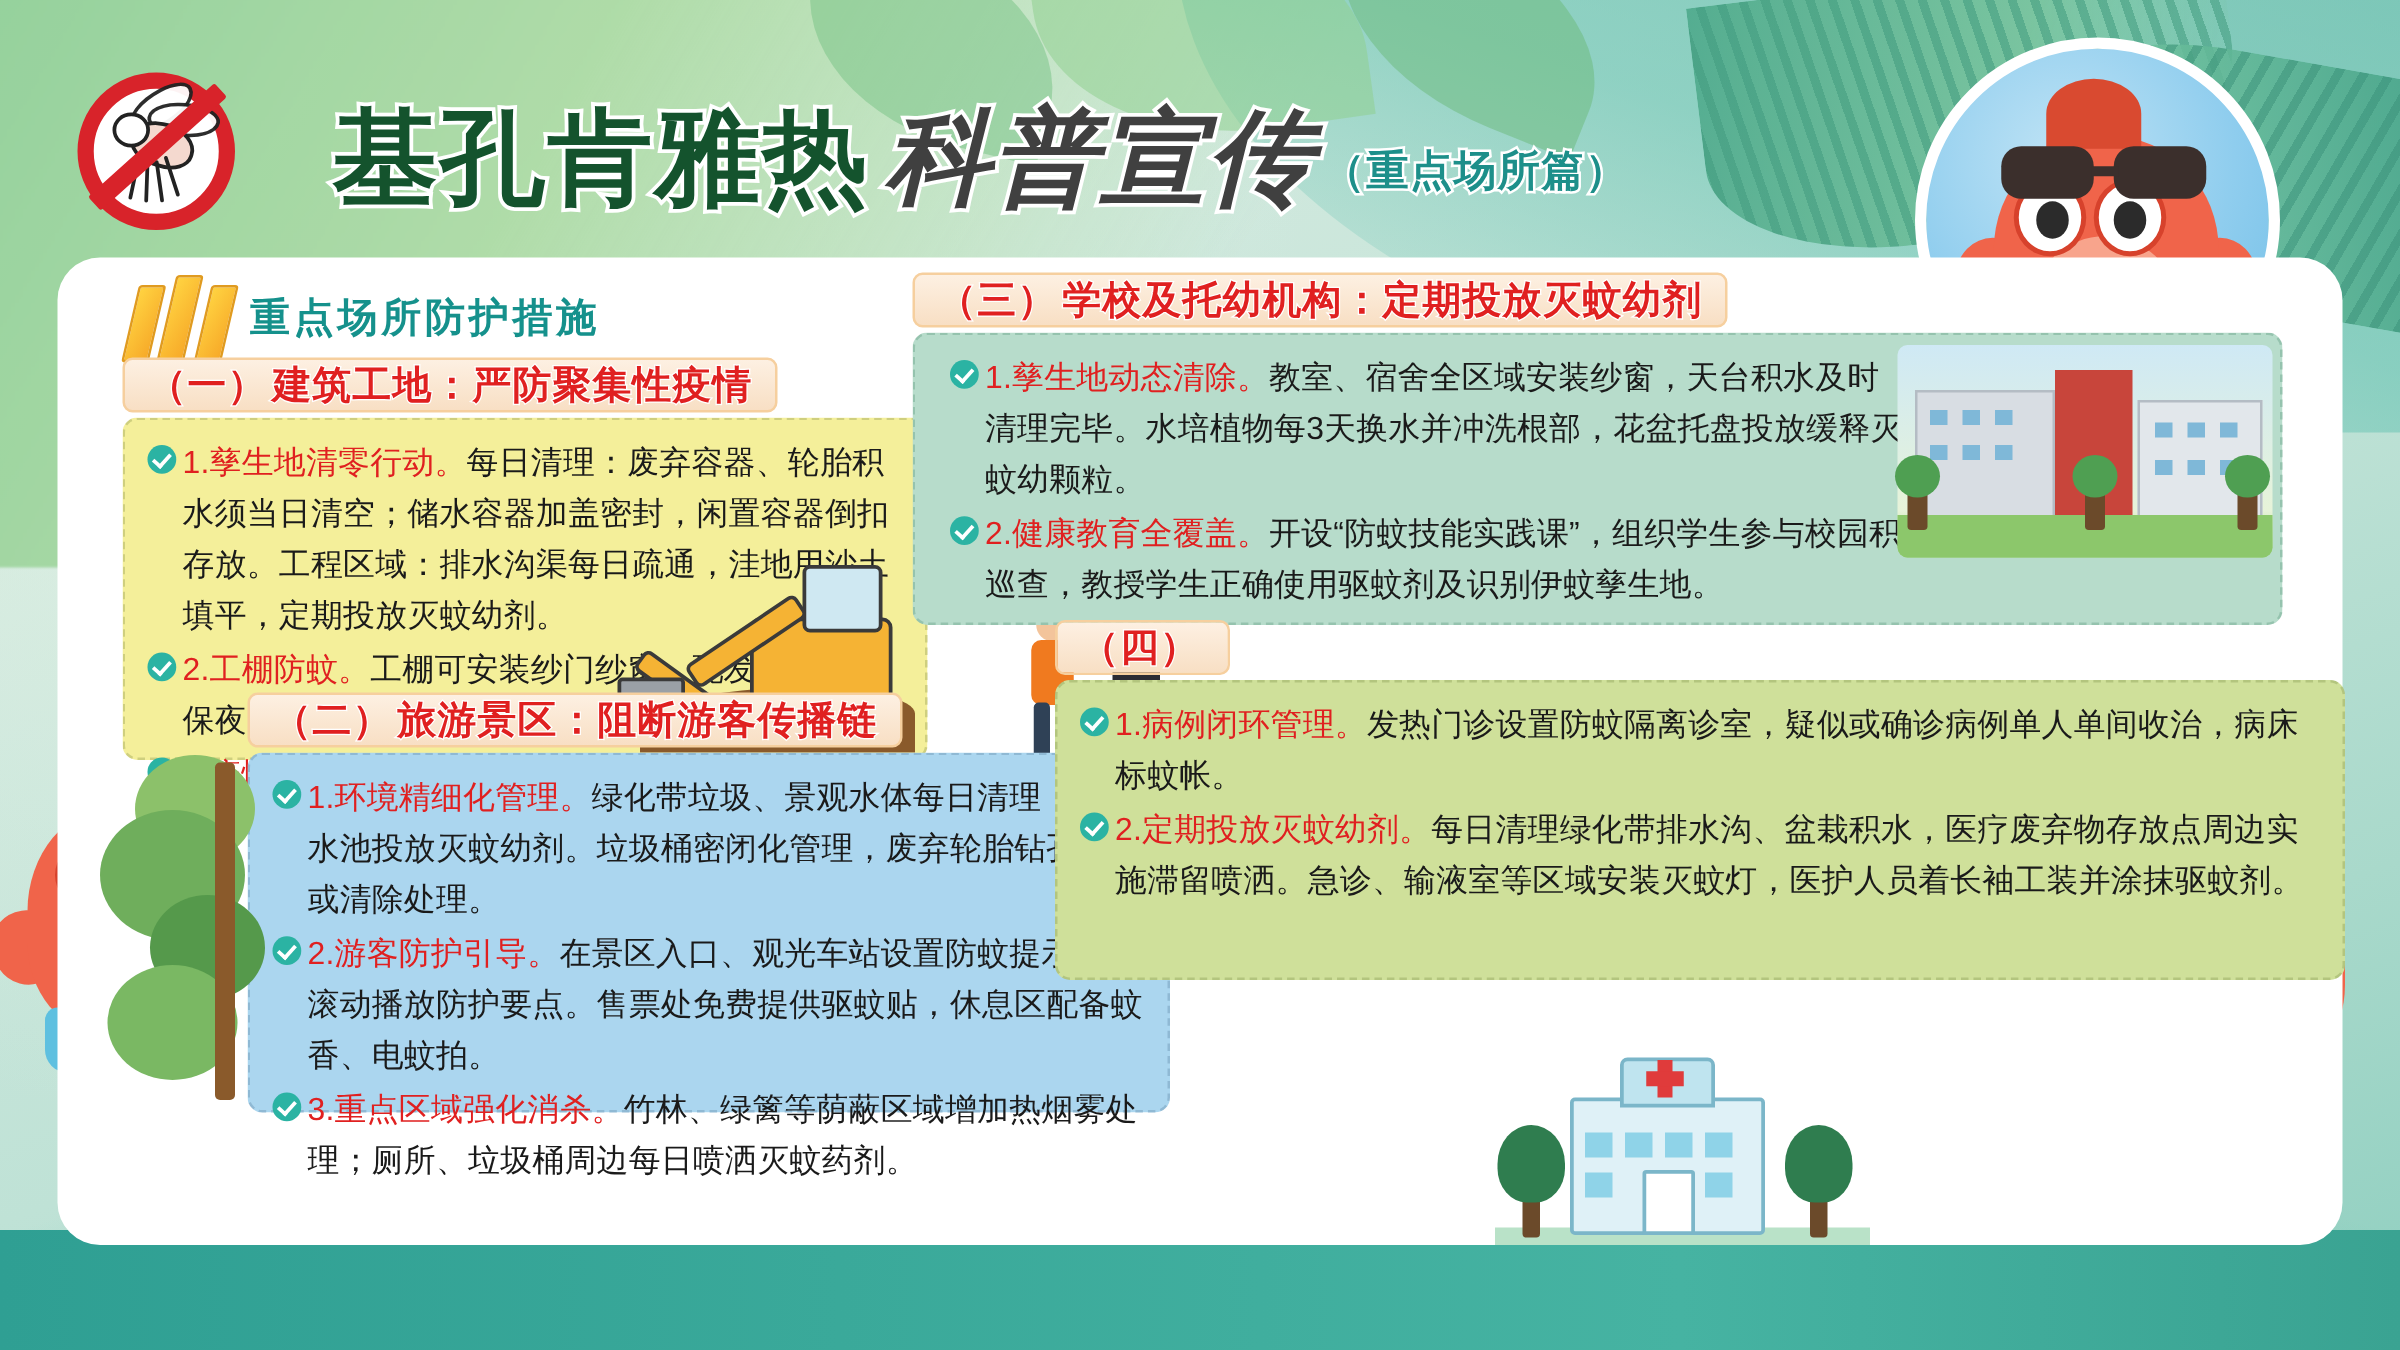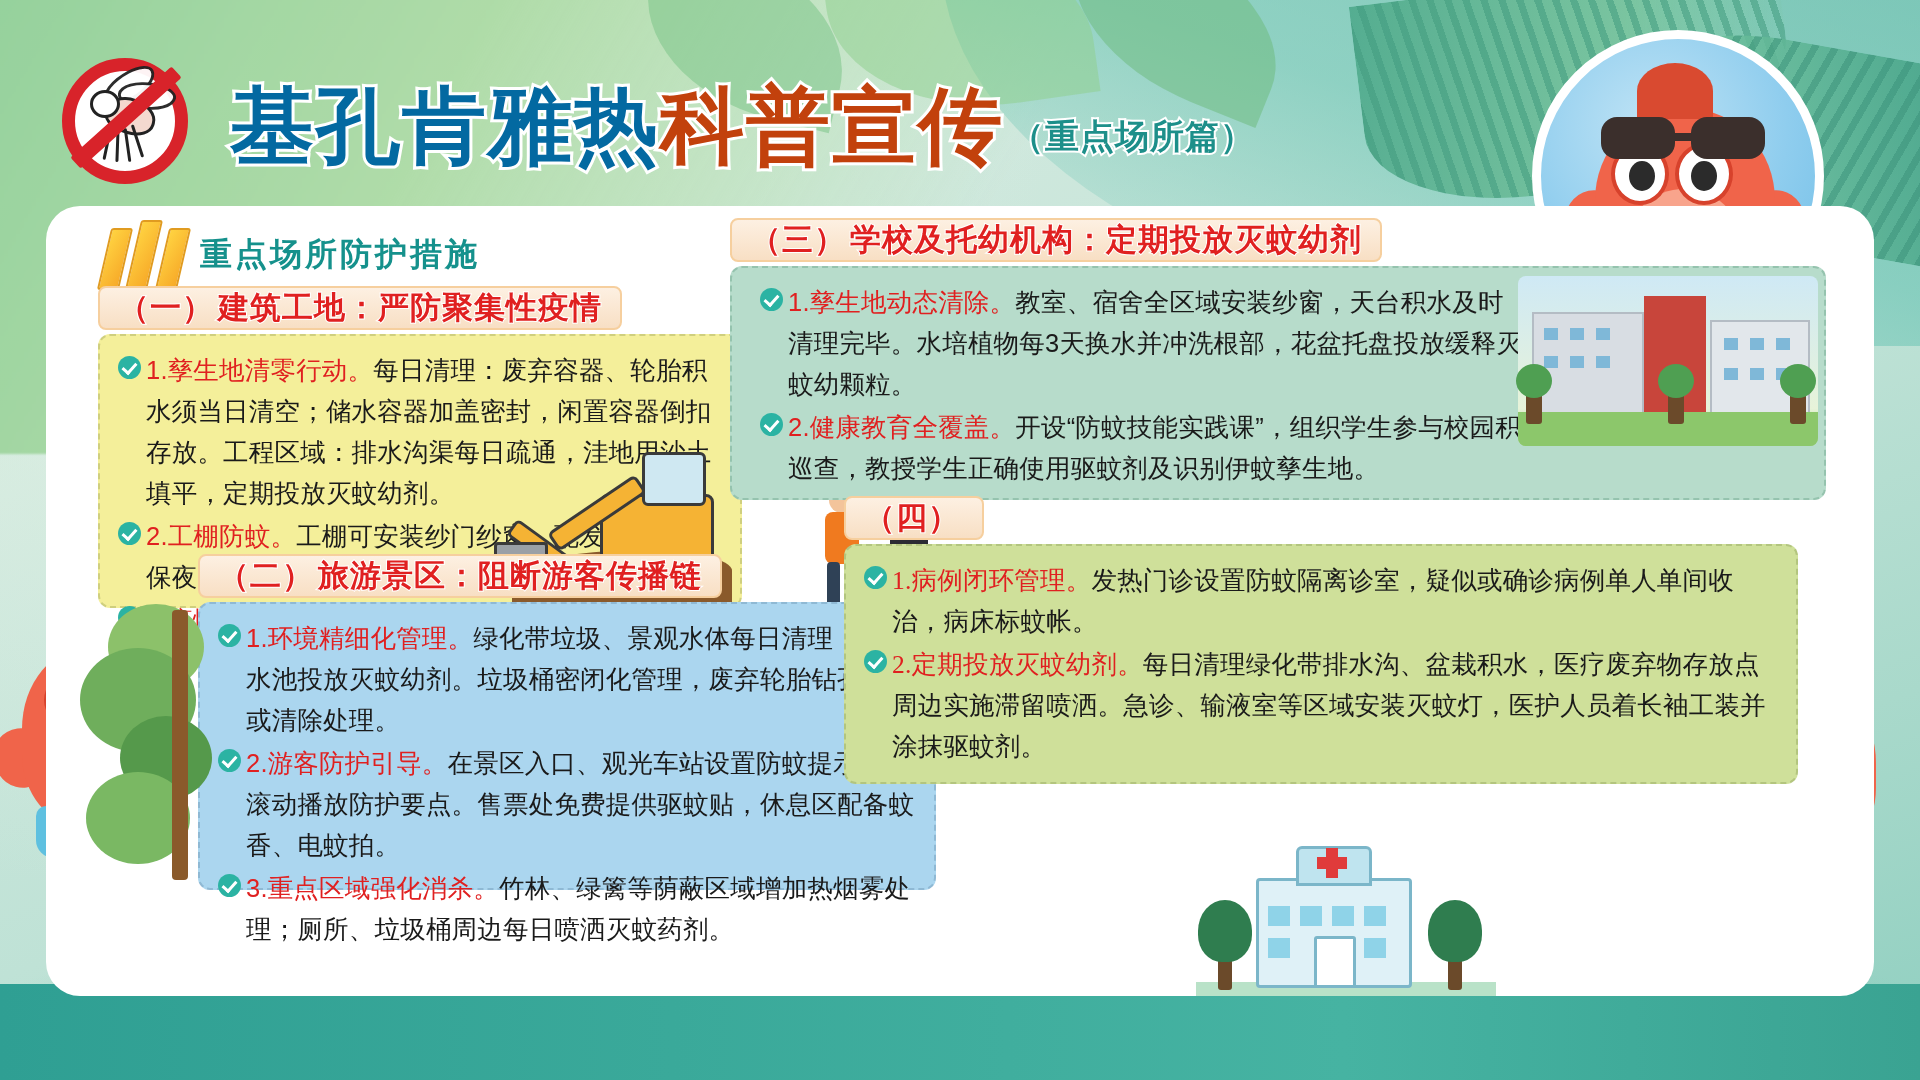--- a/index.html
+++ b/index.html
@@ -84,22 +84,22 @@
   .mq-leg.g1{left:54px;top:78px;transform:rotate(12deg);}
   .mq-leg.g2{left:64px;top:80px;transform:rotate(2deg);}
   .mq-leg.g3{left:74px;top:80px;transform:rotate(-8deg);}
   .mq-leg.g4{left:84px;top:76px;transform:rotate(-18deg);}
 
   .title-wrap{position:absolute;left:230px;top:58px;height:110px;display:flex;align-items:flex-end;}
   .title-red,.title-teal{
     font-size:84px;font-weight:bold;letter-spacing:2px;line-height:1;
     -webkit-text-stroke:6px #ffffff;paint-order:stroke fill;
   }
-  .title-red{color:#0369a1;}
-  .title-teal{color:#c2410c;margin-left:0;}
+  .title-red{color:#14532d;margin-left:36px;}
+  .title-teal{color:#404040;margin-left:12px;font-style:italic;}
   .title-sub{
     margin-left:6px;margin-bottom:8px;font-size:34px;font-weight:bold;color:#1d8f8a;
     -webkit-text-stroke:4px #ffffff;paint-order:stroke fill;letter-spacing:1px;
   }
 
   
   .mascot-circle{
     position:absolute;right:96px;top:30px;width:292px;height:292px;border-radius:50%;
     background:radial-gradient(circle at 40% 32%,#bfe3f5 0%,#8fcdee 55%,#6fbde6 100%);
     border:9px solid #ffffff;box-sizing:border-box;overflow:hidden;
@@ -445,21 +445,21 @@
         <div class="sch-tree" style="left:150px;"></div>
         <div class="sch-crown" style="left:140px;bottom:48px;"></div>
         <div class="sch-tree" style="left:272px;"></div>
         <div class="sch-crown" style="left:262px;bottom:48px;"></div>
       </div>
     </div>
 
     <div class="sec-head" style="left:798px;top:290px;">
       <span class="idx">（四）</span>
     </div>
-    <div class="sec-body olive" style="left:798px;top:338px;width:954px;height:240px;font-family:Liberation Serif, serif;">
+    <div class="sec-body olive" style="left:798px;top:338px;width:1032px;height:240px;">
       <div class="item">
         <div class="check"></div>
         <div class="itxt"><b>1.</b><b>病例闭环管理。</b><span>发热门诊设置防蚊隔离诊室，疑似或确诊病例单人单间收治，病床标蚊帐。</span></div>
       </div>
       <div class="item">
         <div class="check"></div>
         <div class="itxt"><b>2.</b><b>定期投放灭蚊幼剂。</b><span>每日清理绿化带排水沟、盆栽积水，医疗废弃物存放点周边实施滞留喷洒。急诊、输液室等区域安装灭蚊灯，医护人员着长袖工装并涂抹驱蚊剂。</span></div>
       </div>
     </div>
 

